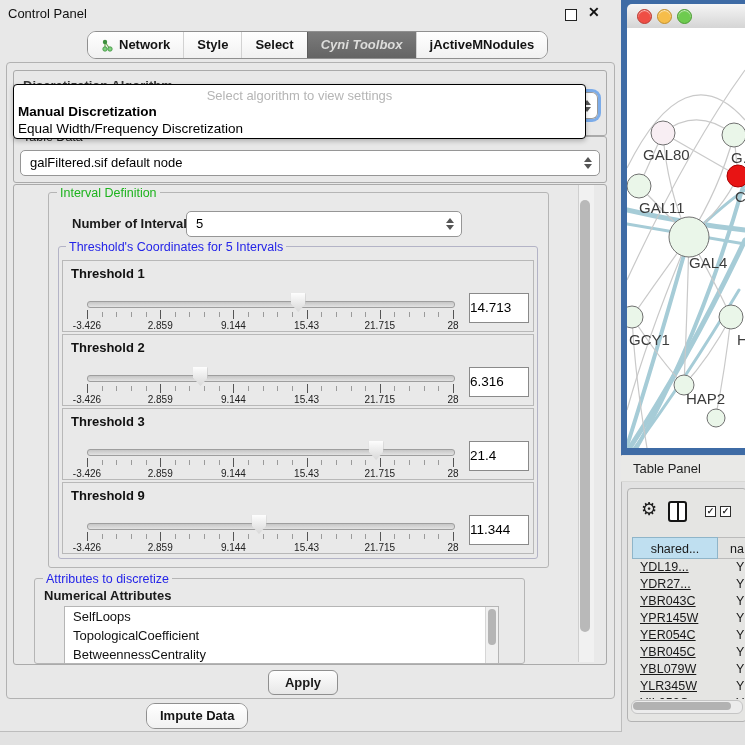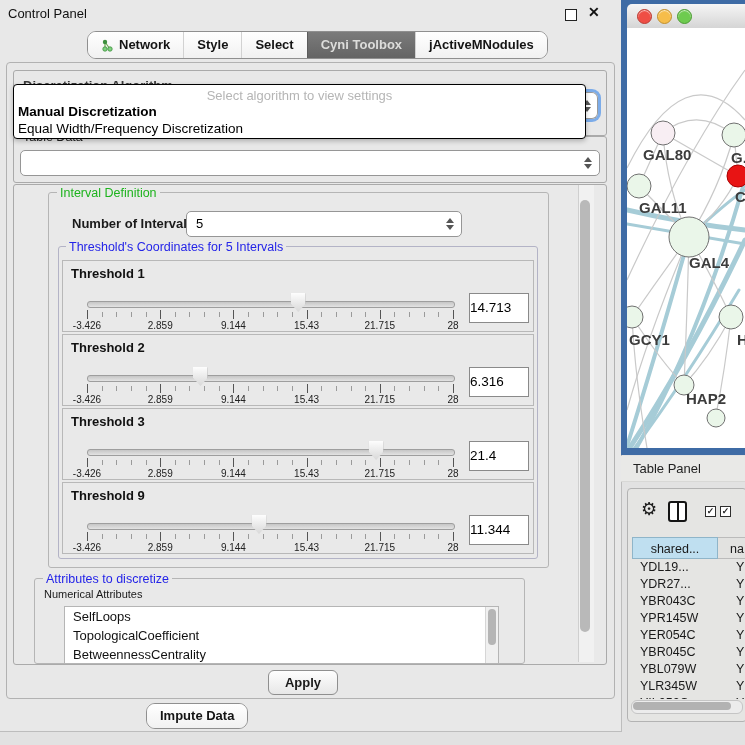--- a/index.html
+++ b/index.html
@@ -13,21 +13,21 @@
   #cp-title{left:8px;top:6px;font-size:13px;color:#111;}
   #float-icon{left:565px;top:9px;width:10px;height:10px;border:1.5px solid #222;background:#fff;}
   #close-icon{left:588px;top:4px;font-size:14px;font-weight:bold;color:#111;}
 
   
   .tabbar{display:inline-flex;height:26px;border:1px solid #8f8f8f;border-radius:9px;
           background:#fbfbfb;overflow:hidden;align-items:stretch;font-weight:bold;font-size:13px;}
   .tab{line-height:26px;padding:0 13px;color:#141414;background:linear-gradient(#ffffff,#f1f1f1);
        white-space:nowrap;border-left:1px solid #d2d2d2;display:flex;align-items:center;gap:5px;}
   .tab:first-child{border-left:none;}
-  .tab.sel{background:linear-gradient(#7b7b7b,#646464);color:#dddddb;border-left-color:#5c5c5c;}
+  .tab.sel{background:linear-gradient(#7b7b7b,#646464);color:#dddddb;border-left-color:#5c5c5c;font-style:italic;}
   #top-tabs{left:87px;top:31px;}
   #bottom-tabs{left:146px;top:703px;height:24px;}
   #bottom-tabs .tab{line-height:24px;}
 
   
   #outer-box{left:6px;top:62px;width:607px;height:635px;border:1px solid #b2b2b2;
              border-radius:4px;background:#e8e8e8;}
 
   .groupbox{border:1px solid #aaa;border-radius:3px;}
   .grouplabel{position:absolute;font-size:12.5px;background:#e8e8e8;padding:0 3px;white-space:nowrap;}
@@ -83,58 +83,58 @@
          filter:drop-shadow(0 0 1px #777);}
   .minorticks{position:absolute;left:0;top:21px;width:100%;height:5px;
          background:repeating-linear-gradient(to right,#9a9a9a 0 1px,transparent 1px 14.64px);}
   .tick{position:absolute;top:19px;width:1px;height:9px;background:#555;}
   .ticklabel{position:absolute;top:29px;transform:translateX(-50%);font-size:10px;font-weight:normal;color:#222;white-space:nowrap;}
   .vfield{position:absolute;left:406px;top:32px;width:52px;height:28px;background:#fff;border:1px solid #8a8a8a;
           font-size:13.5px;line-height:28px;padding-right:6px;color:#000;}
 
   #attr-group{left:34px;top:578px;width:489px;height:84px;border:1px solid #b5b5b5;border-radius:3px;}
   #attr-label{left:43px;top:572px;background:#e9e9e9;}
-  #attr-header{left:44px;top:588px;font-size:11px;font-weight:normal;}
+  #attr-header{left:44px;top:588px;font-size:13px;font-weight:bold;}
   #attr-list{left:64px;top:606px;width:433px;height:56px;background:#fff;border:1px solid #b5b5b5;overflow:hidden;}
   #attr-list .item{font-size:13px;line-height:19px;padding-left:8px;color:#111;white-space:nowrap;}
   #attr-scrollbar{position:absolute;right:0;top:0;width:12px;height:100%;background:#f0f0f0;border-left:1px solid #d6d6d6;}
   #attr-scroll-thumb{position:absolute;right:2px;top:2px;width:8px;height:36px;border-radius:4px;background:#b5b5b5;}
 
   #apply-btn{left:268px;top:670px;width:68px;height:23px;background:linear-gradient(#fefefe,#e7e7e7);
              border:1px solid #8f8f8f;border-radius:6px;font-size:13px;font-weight:bold;
              text-align:center;line-height:23px;}
 
   
   #net-window{left:621px;top:0;width:124px;height:455px;background:#3e6ba5;}
   #net-titlebar{left:627px;top:4px;width:118px;height:24px;border-top-left-radius:5px;
       background:linear-gradient(#f5f5f5,#d5d5d5);border-bottom:1px solid #a8a8a8;}
   .light{position:absolute;top:5px;width:13px;height:13px;border-radius:50%;box-shadow:inset 0 1px 1px rgba(255,255,255,.7);}
   #light-red{left:10px;background:#ef4e45;border:1px solid #b93b32;}
   #light-yellow{left:30px;background:#f6bd4a;border:1px solid #c08f2c;}
   #light-green{left:50px;background:#6ecb4f;border:1px solid #4b9a33;}
-  #net-canvas{left:627px;top:28px;width:118px;height:420px;background:#fff;overflow:hidden;font-weight:bold;}
+  #net-canvas{left:627px;top:28px;width:118px;height:420px;background:#fff;overflow:hidden;}
 
   
   #tp-titlebar{left:621px;top:456px;width:124px;height:25px;background:#e9e9e7;border-bottom:1px solid #d8d8d6;}
   #tp-title{left:12px;top:5px;font-size:13px;color:#222;}
   #table-panel{left:627px;top:488px;width:118px;height:232px;background:#e5e5e3;
                border:1px solid #b3b3b3;border-radius:4px;}
   #gear-icon{left:13px;top:11px;font-size:18px;color:#1c1c1c;line-height:18px;}
   #col-icon{left:40px;top:12px;width:15px;height:17px;border:2px solid #141414;border-radius:3px;background:#fff;}
   #col-icon:after{content:"";position:absolute;left:6.5px;top:0;width:2px;height:100%;background:#141414;}
   .cbx{position:absolute;top:17px;width:9px;height:9px;border:1.5px solid #2e2e2e;background:#fff;
        font-size:9px;line-height:9px;text-align:center;color:#222;font-weight:bold;}
   #cbx1{left:77px;} #cbx2{left:92px;}
   #tp-header{left:4px;top:48px;height:22px;display:flex;}
   .hcell{font-size:12.5px;line-height:22px;white-space:nowrap;overflow:hidden;}
   #hcell1{width:84px;background:#bfdff0;border:1px solid #8fb5c9;text-align:center;text-overflow:ellipsis;}
   #hcell2{width:60px;background:#e2e2e0;border:1px solid #bbb;border-left:none;padding-left:12px;}
   #tp-rows{left:4px;top:70px;width:140px;height:140px;overflow:hidden;}
   .tprow{display:flex;height:17px;}
-  .tprow .c1{width:84px;padding-left:8px;font-size:12.5px;line-height:17px;white-space:nowrap;}
+  .tprow .c1{width:84px;padding-left:8px;font-size:12.5px;line-height:17px;white-space:nowrap;text-decoration:underline;}
   .tprow .c2{padding-left:12px;font-size:12.5px;line-height:17px;white-space:nowrap;}
   #tp-hscroll{left:3px;top:211px;width:110px;height:12px;background:#ececec;border:1px solid #c5c5c5;border-radius:6px;}
   #tp-hthumb{position:absolute;left:1px;top:1px;width:98px;height:8px;background:#b2b2b2;border-radius:4px;}
 </style>
 </head>
 <body>
 
 <div id="stage">
 
   <div id="control-panel" class="abs">
@@ -178,20 +178,21 @@
 
     <div id="alg-popup" class="abs">
       <div class="hint">Select algorithm to view settings</div>
       <div class="opt b">Manual Discretization</div>
       <div class="opt n">Equal Width/Frequency Discretization</div>
     </div>
 
     <div id="td-group" class="abs groupbox"></div>
     <div id="td-label" class="abs grouplabel">Table Data</div>
     <div id="td-combo" class="abs combo">
+      <span class="txt">galFiltered.sif default node</span>
       <span class="spin"></span>
     </div>
 
     <div id="main-box" class="abs"></div>
     <div id="main-scrollbar" class="abs"></div>
     <div id="main-scroll-thumb" class="abs"></div>
 
     <div id="interval-group" class="abs groupbox"></div>
     <div id="interval-label" class="abs grouplabel lab-green">Interval Definition</div>
     <div id="num-label" class="abs">Number of Intervals</div>

